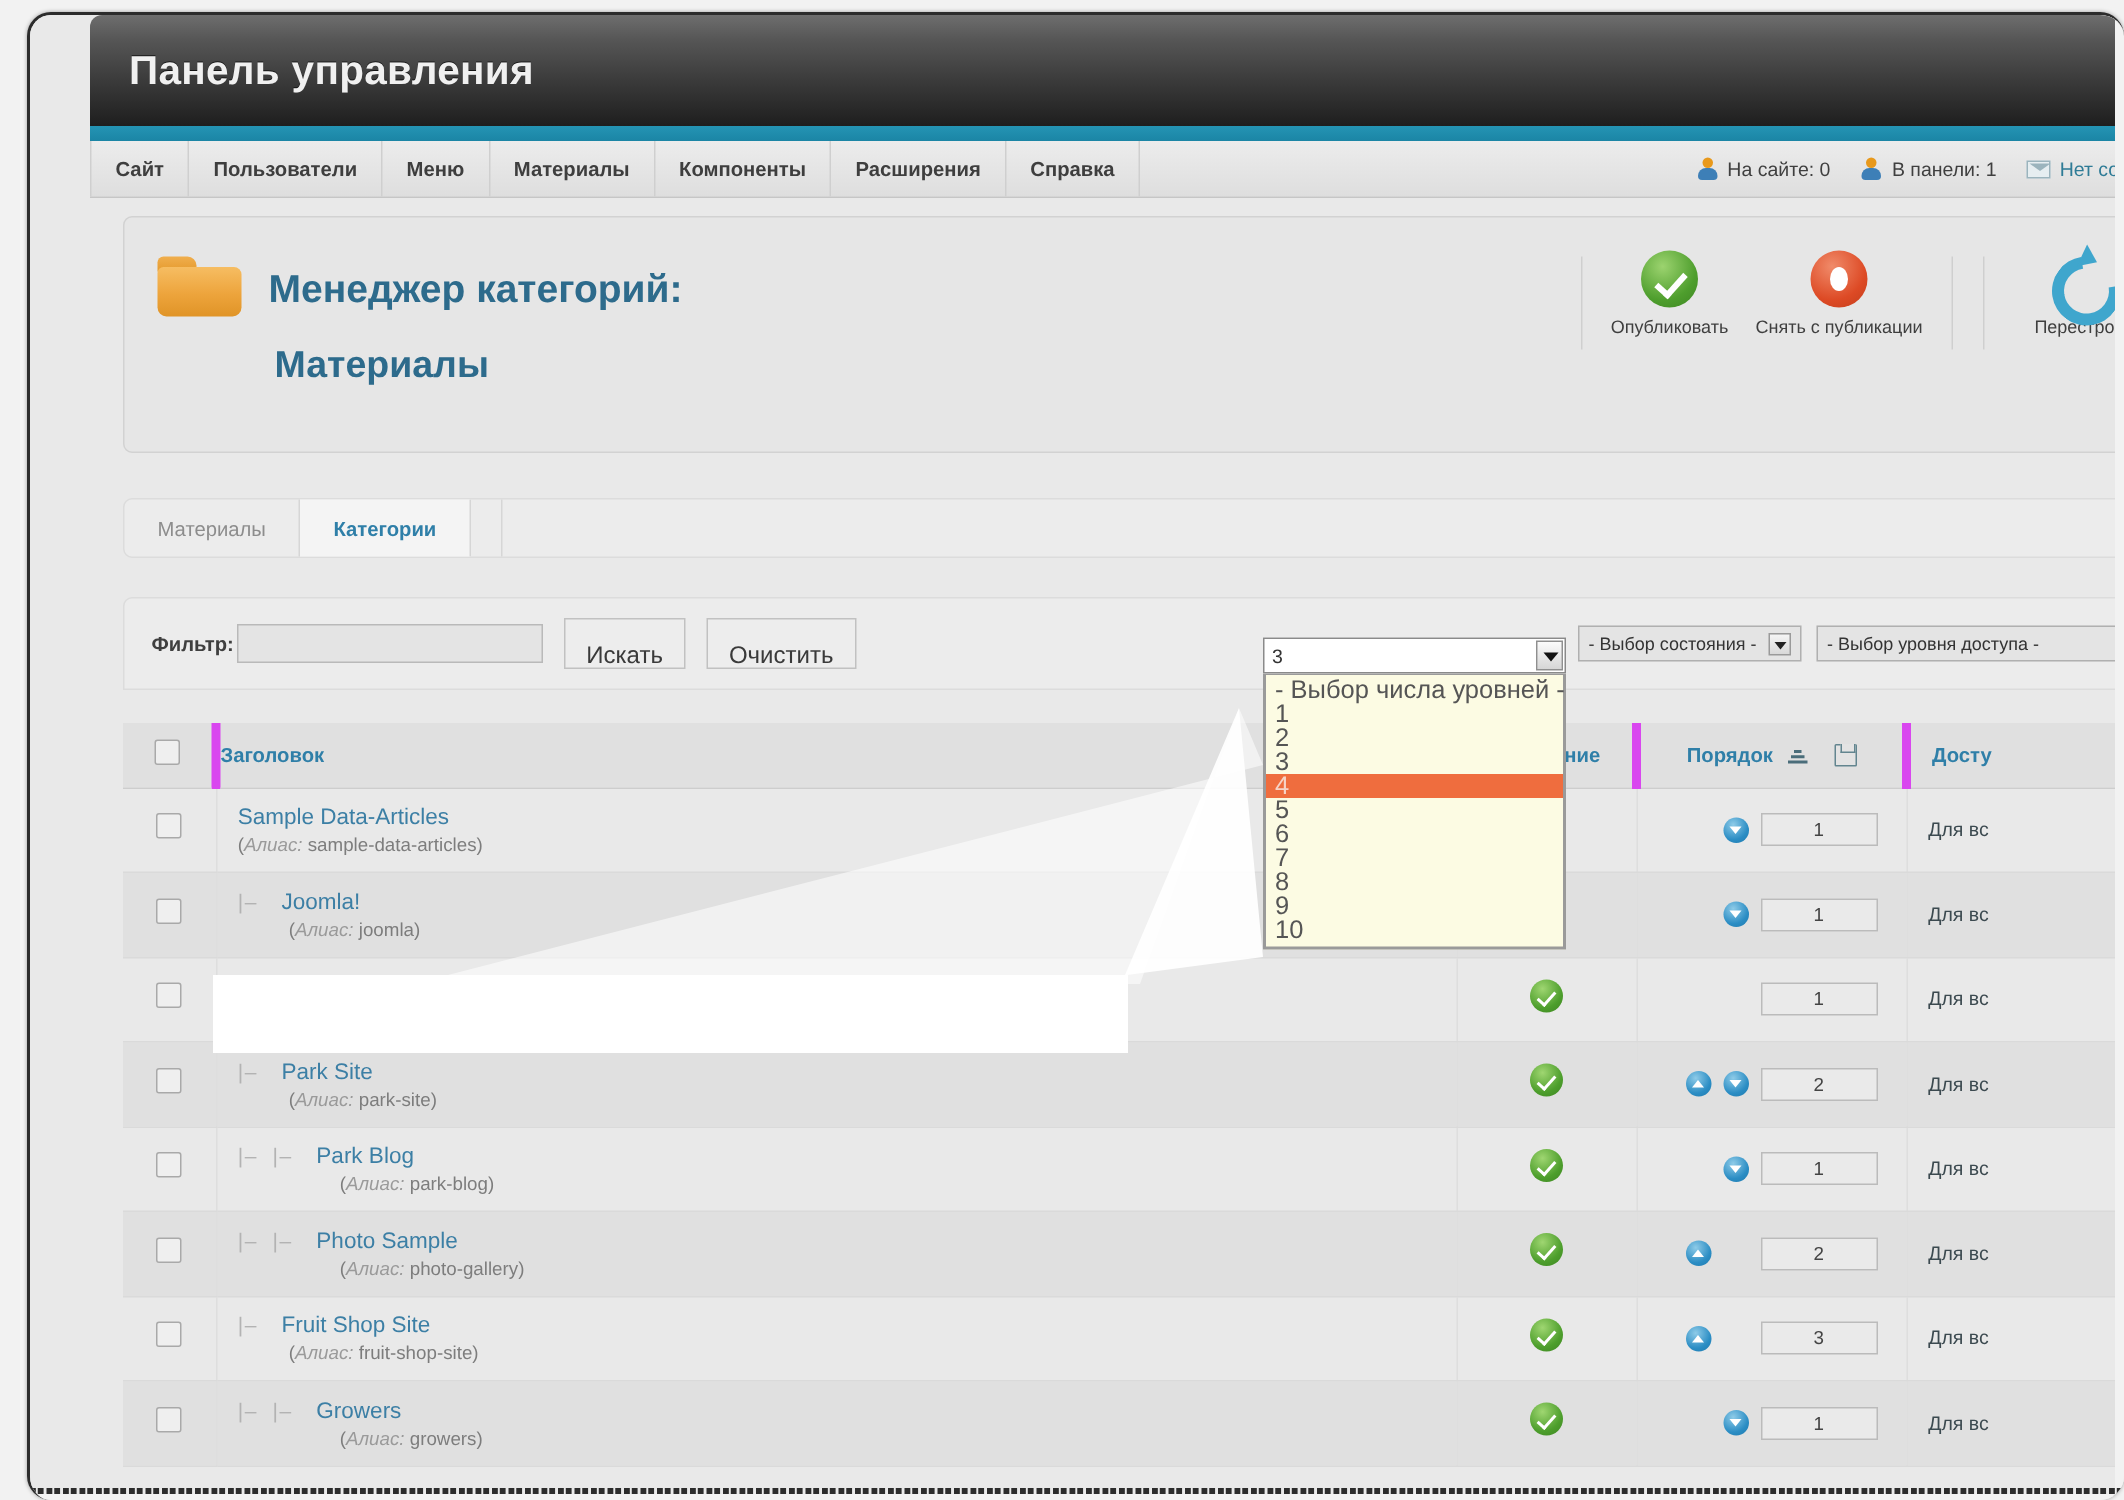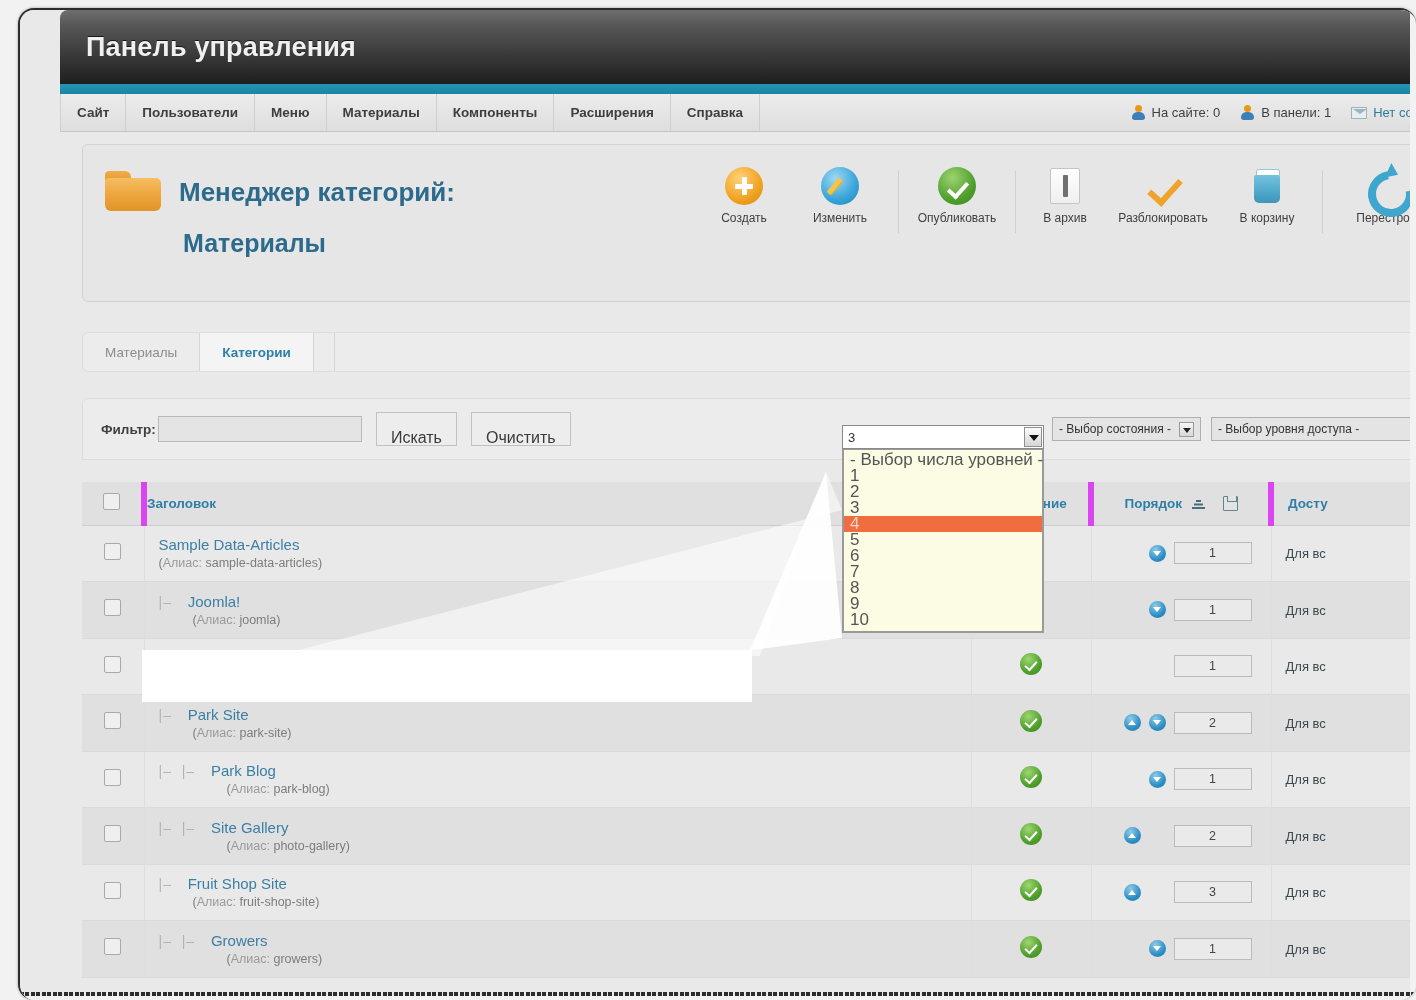--- a/index.html
+++ b/index.html
@@ -481,21 +481,21 @@
   .tree {
     color:#b3b3b3; font-size:14px; letter-spacing:1px;
     margin-right:6px; white-space:nowrap;
   }
   .cat-name {
     color:#3c7fa5; font-size:15px; text-decoration:none;
   }
   .cat-alias {
     color:#7d7d7d; font-size:12.5px; margin-top:3px;
   }
-  .alias-k { color:#9a9a9a; }
+  .alias-k { color:#9a9a9a; font-style:italic; }
   .indent-1 { padding-left:34px; }
   .indent-2 { padding-left:68px; }
 
   .state-ok {
     width:22px;height:22px;border-radius:50%;
     display:inline-block; position:relative;
     background: radial-gradient(circle at 38% 28%, #9fd671, #4d9e2c 62%, #3d8522);
   }
   .state-ok::after{
     content:"";position:absolute;left:5px;top:8px;
@@ -585,60 +585,36 @@
         <span>Нет соо</span>
       </div>
     </div>
 
     <div class="toolbar-panel">
       <div class="toolbar-top">
         <div class="folder-ico"></div>
         <div class="mgr-title">Менеджер категорий:</div>
 
         <div class="tb-buttons">
-          <div class="tb-group">
-            <div class="tb-btn">
-              <div class="tb-ico ico-plus"></div>
-              <div class="lbl">Создать</div>
-            </div>
-            <div class="tb-btn">
-              <div class="tb-ico ico-pencil"></div>
-              <div class="lbl">Изменить</div>
-            </div>
-          </div>
 
           <div class="tb-sep"></div>
 
           <div class="tb-group">
             <div class="tb-btn">
               <div class="tb-ico ico-check-green"></div>
               <div class="lbl">Опубликовать</div>
             </div>
-          </div>
-
-          <div class="tb-sep"></div>
-
-          <div class="tb-group">
-            <div class="tb-btn" style="width:78px">
-              <div class="tb-ico">
-                  <div class="ico-archive"></div>
-                </div>
-              <div class="lbl">В архив</div>
-            </div>
-            <div class="tb-btn" style="width:118px">
-              <div class="tb-ico ico-checkmark-orange"></div>
-              <div class="lbl">Разблокировать</div>
-            </div>
-            <div class="tb-btn" style="width:90px">
-              <div class="tb-ico">
-                  <div class="ico-trash"></div>
-                </div>
-              <div class="lbl">В корзину</div>
+            <div class="tb-btn" style="width:130px">
+              <div class="tb-ico ico-circle-red"></div>
+              <div class="lbl">Снять с публикации</div>
             </div>
           </div>
+
+          <div class="tb-sep"></div>
+
 
           <div class="tb-sep"></div>
 
           <div class="tb-group">
             <div class="tb-btn" style="width:100px">
               <div class="tb-ico">
                   <div class="ico-refresh"></div>
                 </div>
               <div class="lbl">Перестро</div>
             </div>
@@ -797,21 +773,21 @@
                 </div>
               </td>
               <td class="col-acc"><span class="acc-text">Для вс</span></td>
             </tr>
             <tr class="even">
               <td class="col-chk"><span class="chk"></span></td>
               <td class="col-title">
                 <div class="title-cell">
                   <div style="display:flex;align-items:baseline;">
                     <span class="tree">|– &nbsp;|– &nbsp;</span>
-                    <a class="cat-name" href="#">Site Gallery</a>
+                    <a class="cat-name" href="#">Photo Sample</a>
                   </div>
                   <div class="cat-alias indent-2">(<span class="alias-k">Алиас:</span> photo-gallery)</div>
                 </div>
               </td>
               <td class="col-state"><span class="state-ok"></span></td>
               <td class="col-order">
                 <div class="ord-wrap">
                   <span class="arrow-btn up"></span>
                   <span class="arrow-slot"></span>
                   <input class="ord-input" value="2" style="">

